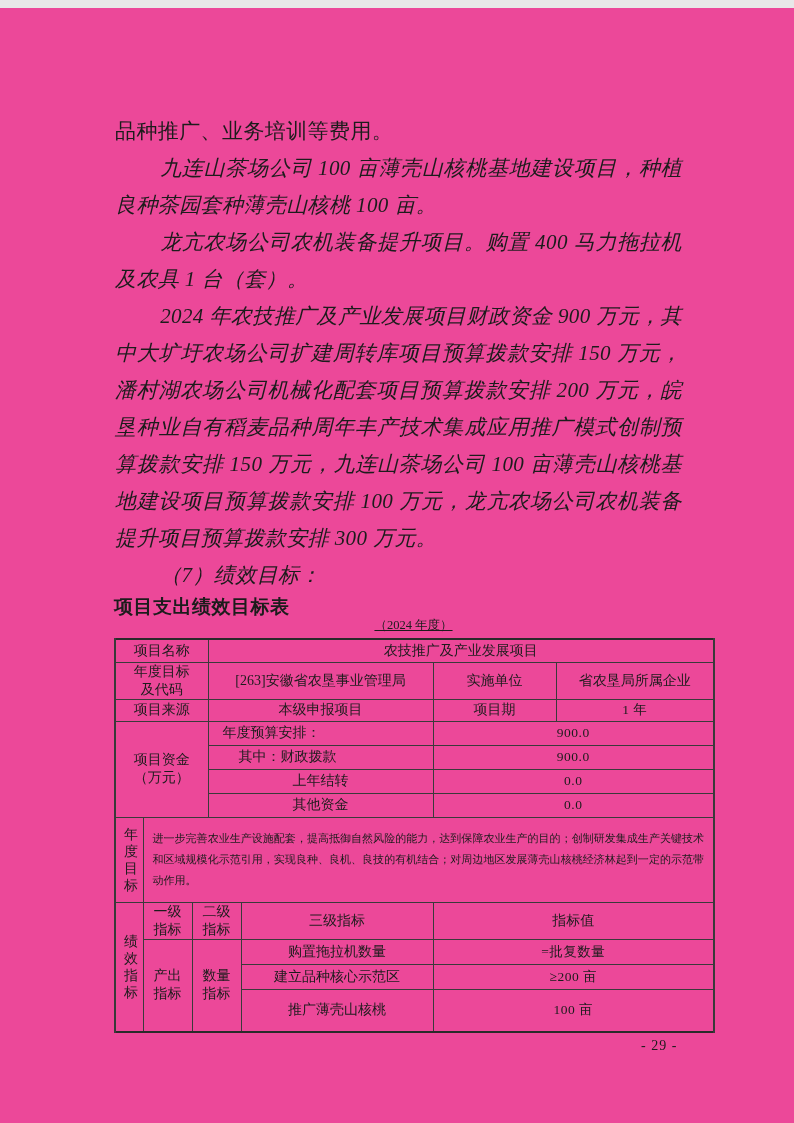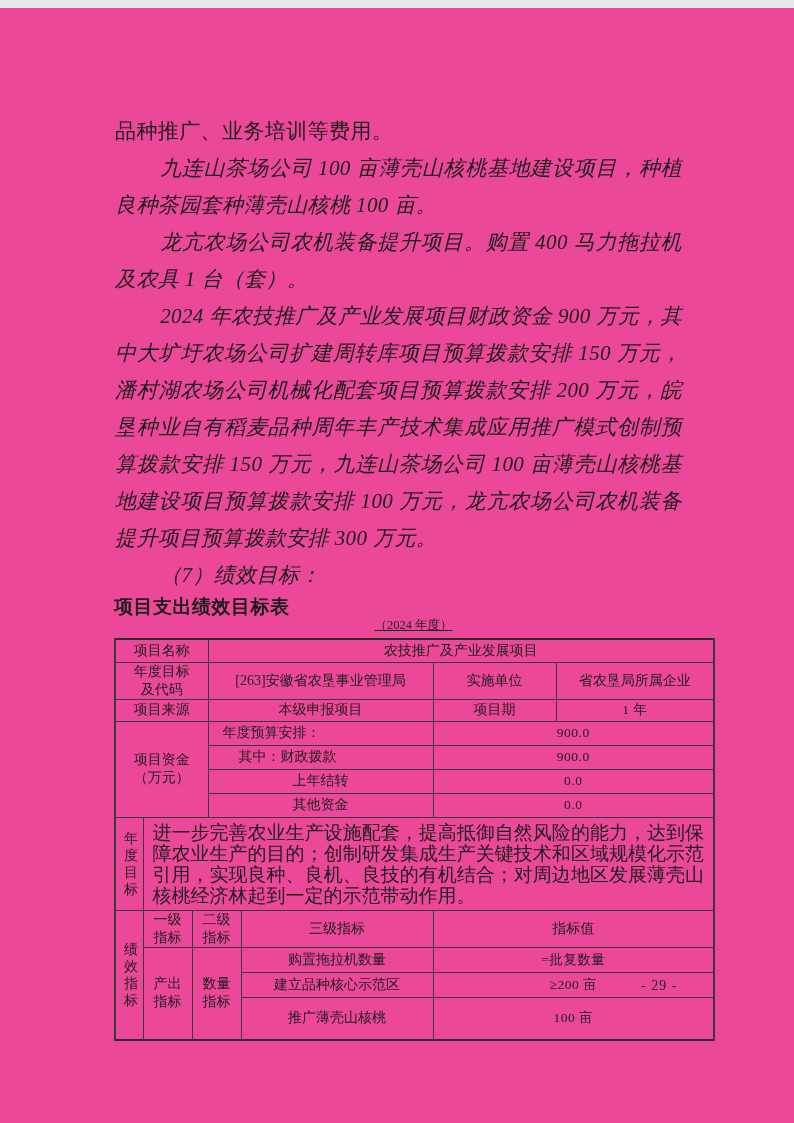--- a/index.html
+++ b/index.html
@@ -64,28 +64,28 @@
     line-height:17px;
     word-break:break-all;
     text-align:center;
   }
   .num{font-size:13.5px;letter-spacing:0.5px;}
   .fund-label{text-align:left !important;}
   .fund-label.lv0{padding-left:14px !important;}
   .fund-label.lv1{padding-left:30px !important;}
   .goal-text{
     text-align:justify !important;
-    font-size:19px;
+    font-size:11px;
     line-height:21px;
     padding:4px 9px !important;
   }
   
   .page-num{
     position:absolute;
-    left:641px;top:970px;
+    left:641px;top:1030px;
     font-size:14px;
     letter-spacing:1px;
   }
 </style>
 </head>
 <body>
 
 <div class="page">
 
   <div class="body-text">

